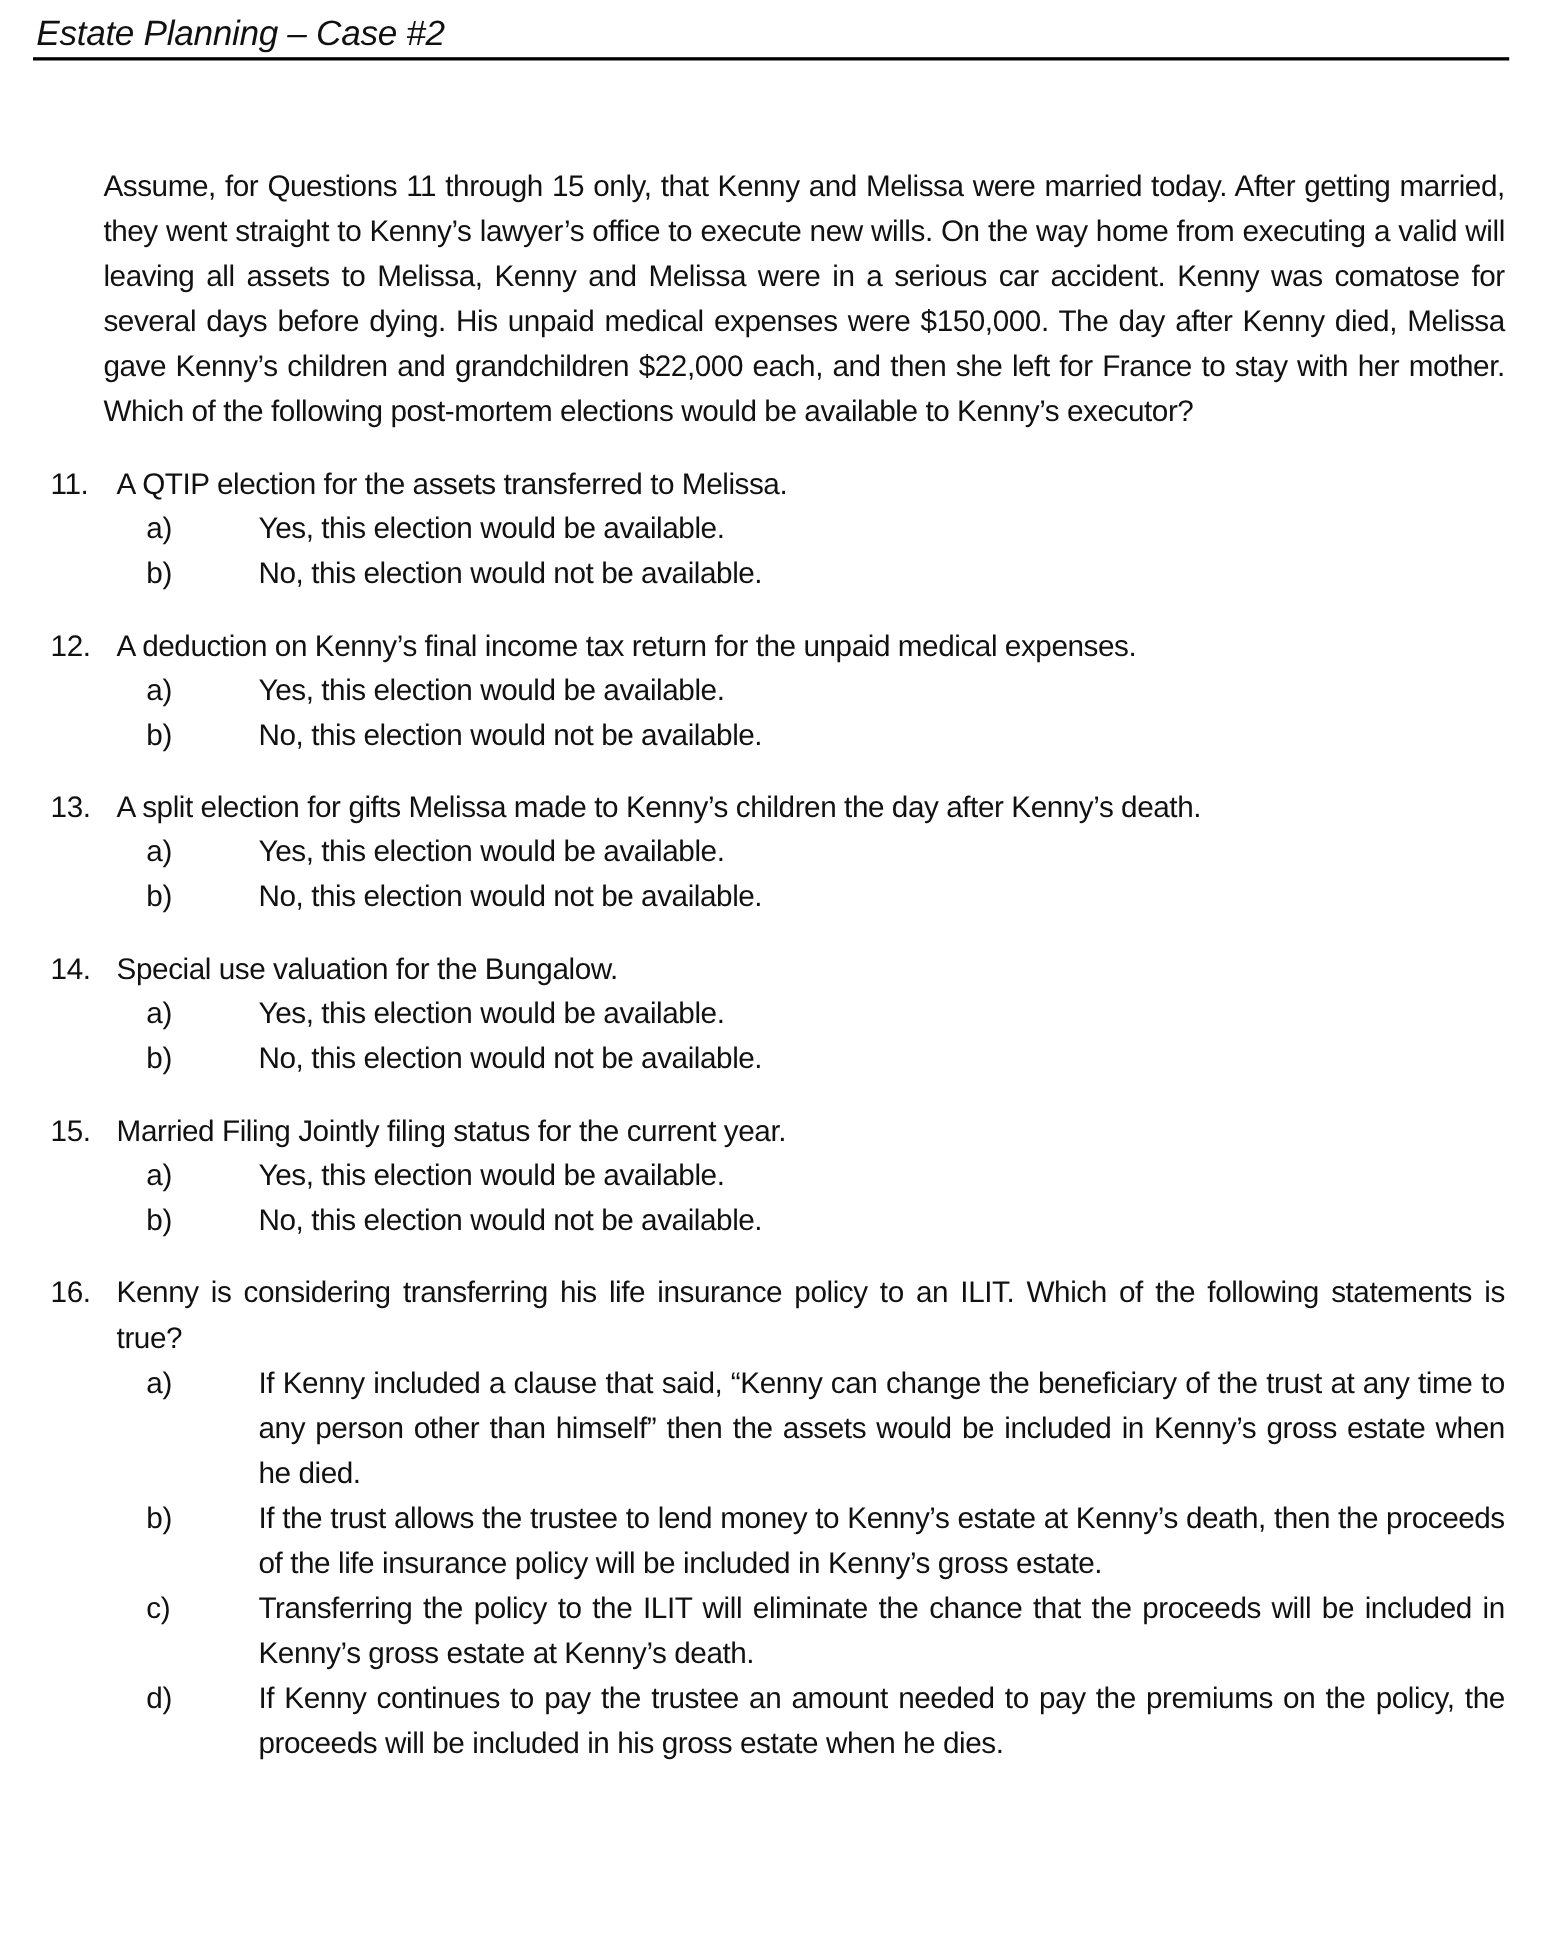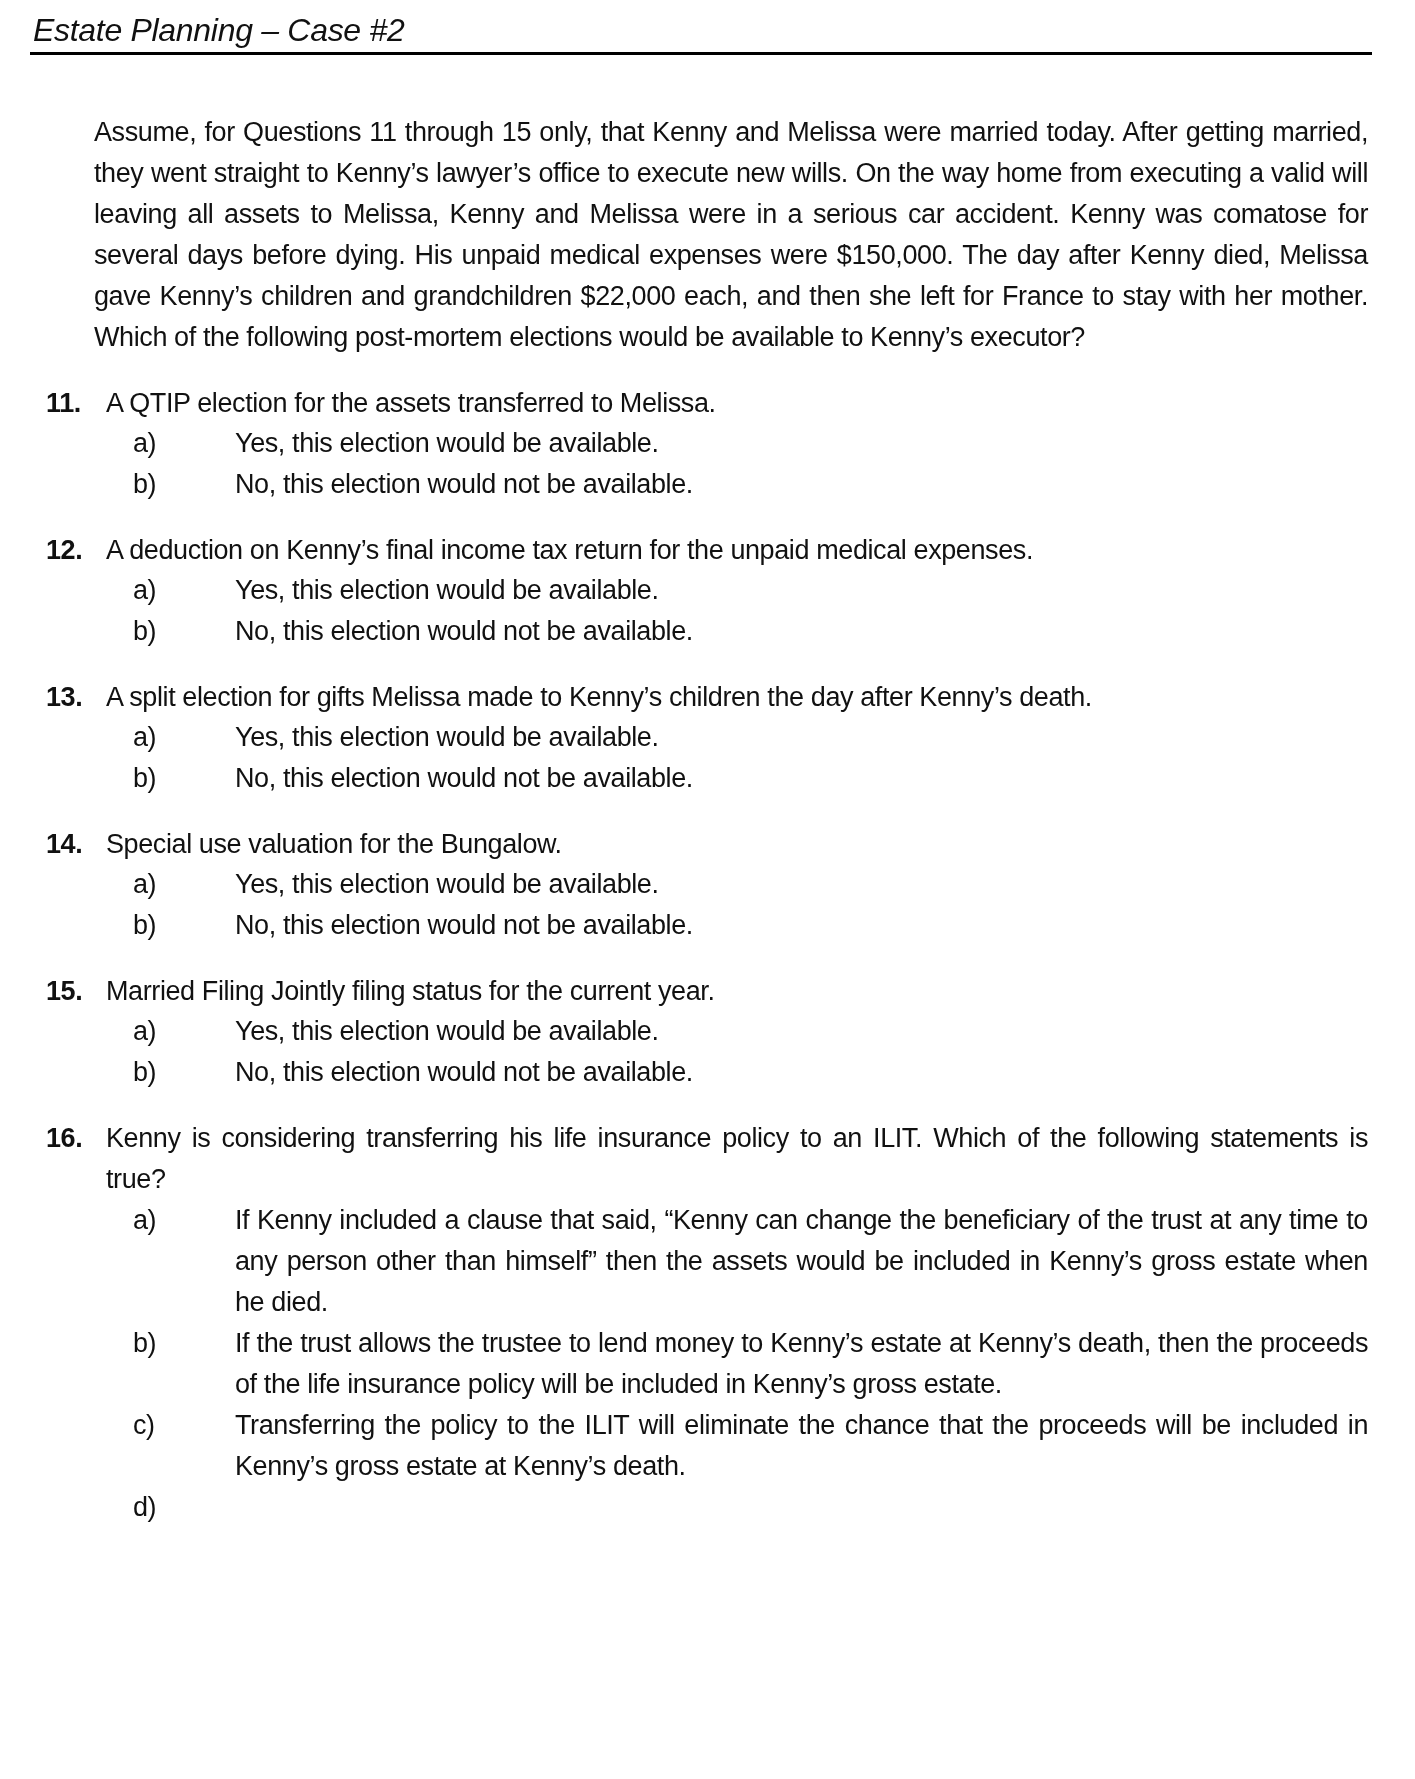--- a/index.html
+++ b/index.html
@@ -3,24 +3,24 @@
   <meta charset="utf-8">
   <style>
     html, body { margin: 0; padding: 0; background: #ffffff; }
     body { width: 1415px; height: 1779px; position: relative; overflow: hidden;
       font-family: "Liberation Sans Narrow", "Liberation Sans", sans-serif; color: #111; }
     .header { position: absolute; left: 30px; top: 14px; width: 1340px; }
     .header-title { font-style: italic; font-size: 32px; letter-spacing: -0.3px; line-height: 32px; padding-left: 3px; }
     .header-rule { height: 3px; background: #000; margin-top: 6px; width: 1342px; }
     .content { position: absolute; left: 33px; top: 112px; width: 1335px; font-size: 27px; letter-spacing: -0.4px; }
     .intro { line-height: 40px; }
-    .scenario { margin-left: 61px; line-height: 41px; text-align: justify; text-align-last: left; }
+    .scenario { margin-left: 61px; line-height: 41px; text-align: justify; text-align-last: left; margin-top: 37px; }
     .question { margin-top: 25px; }
     .q-stem { display: flex; line-height: 40px; }
-    .q-num { width: 73px; font-weight: bold; padding-left: 13px; box-sizing: border-box; flex-shrink: 0; }
+    .q-num { width: 73px; font-weight: normal; padding-left: 13px; box-sizing: border-box; flex-shrink: 0; }
     .q-text { flex: 1; text-align: justify; text-align-last: left; }
     .option { display: flex; line-height: 41px; }
     .opt-letter { width: 202px; padding-left: 100px; box-sizing: border-box; flex-shrink: 0; }
     .opt-text { flex: 1; text-align: justify; text-align-last: left; }
     .q16 .q-stem, .q16 .option { line-height: 41px; }
   </style>
 </head>
 <body>
 
 <div class="header">
@@ -118,15 +118,16 @@
     <div class="option">
         <span class="opt-letter">b)</span>
         <span class="opt-text">If the trust allows the trustee to lend money to Kenny’s estate at Kenny’s death, then the proceeds of the life insurance policy will be included in Kenny’s gross estate.</span>
       </div>
     <div class="option">
         <span class="opt-letter">c)</span>
         <span class="opt-text">Transferring the policy to the ILIT will eliminate the chance that the proceeds will be included in Kenny’s gross estate at Kenny’s death.</span>
       </div>
     <div class="option">
         <span class="opt-letter">d)</span>
+        <span class="opt-text">If Kenny continues to pay the trustee an amount needed to pay the premiums on the policy, the proceeds will be included in his gross estate when he dies.</span>
       </div>
   </div>
 </div>
 
 </body></html>

